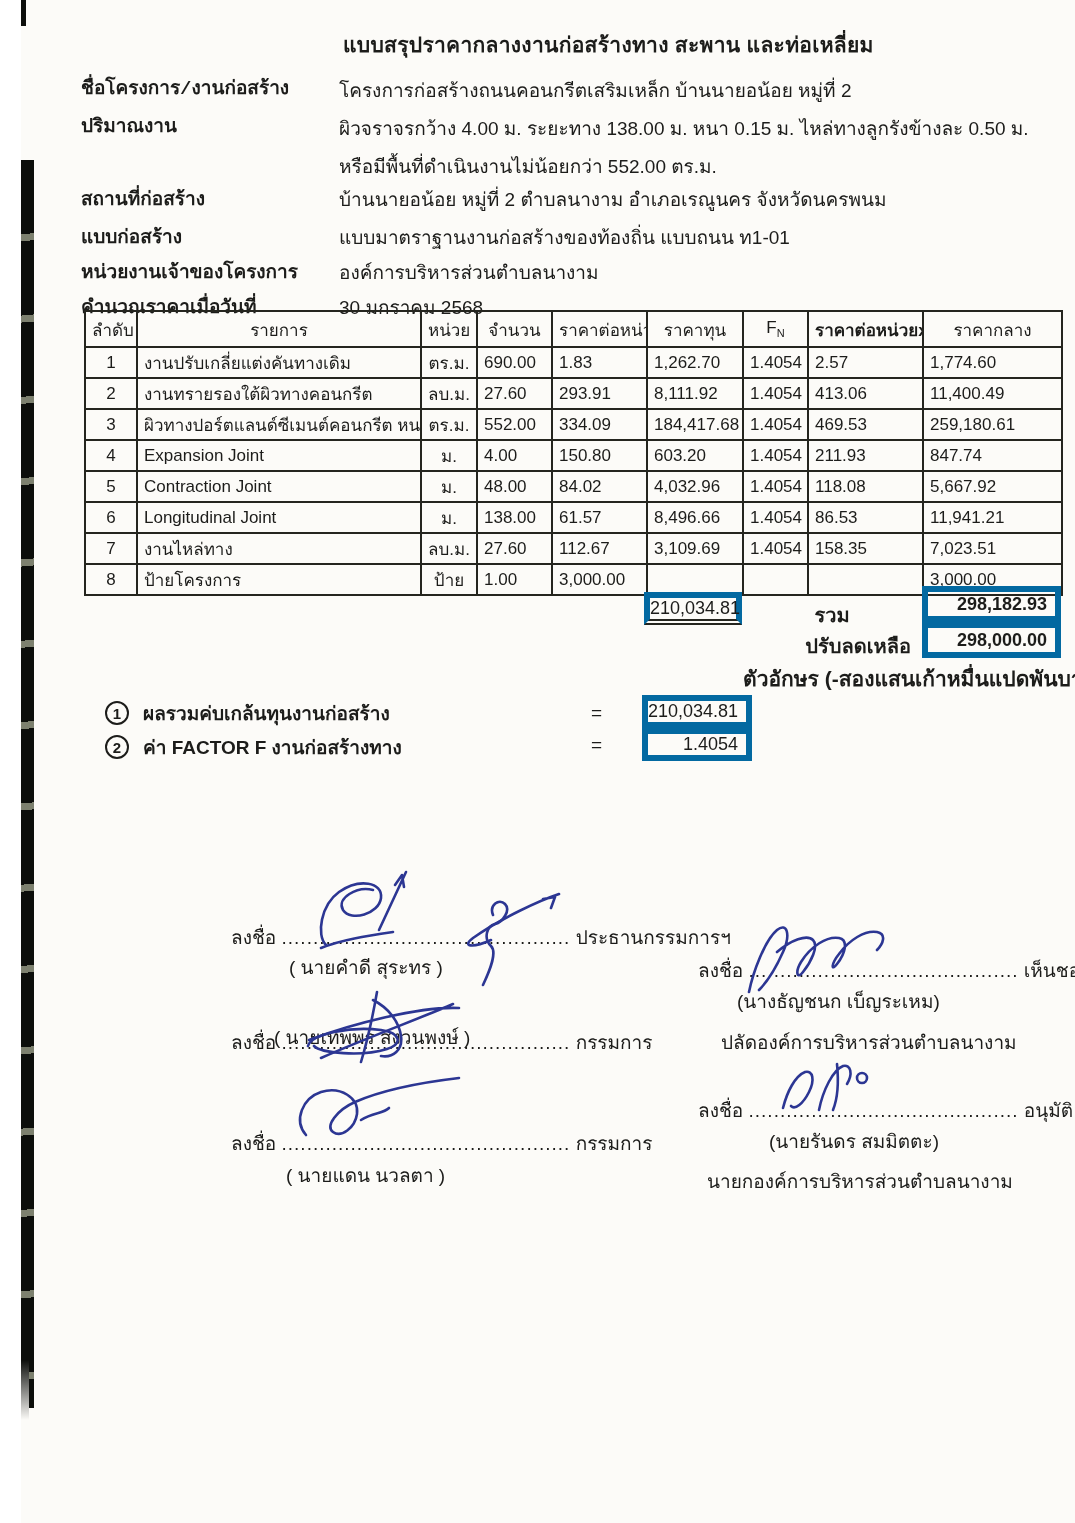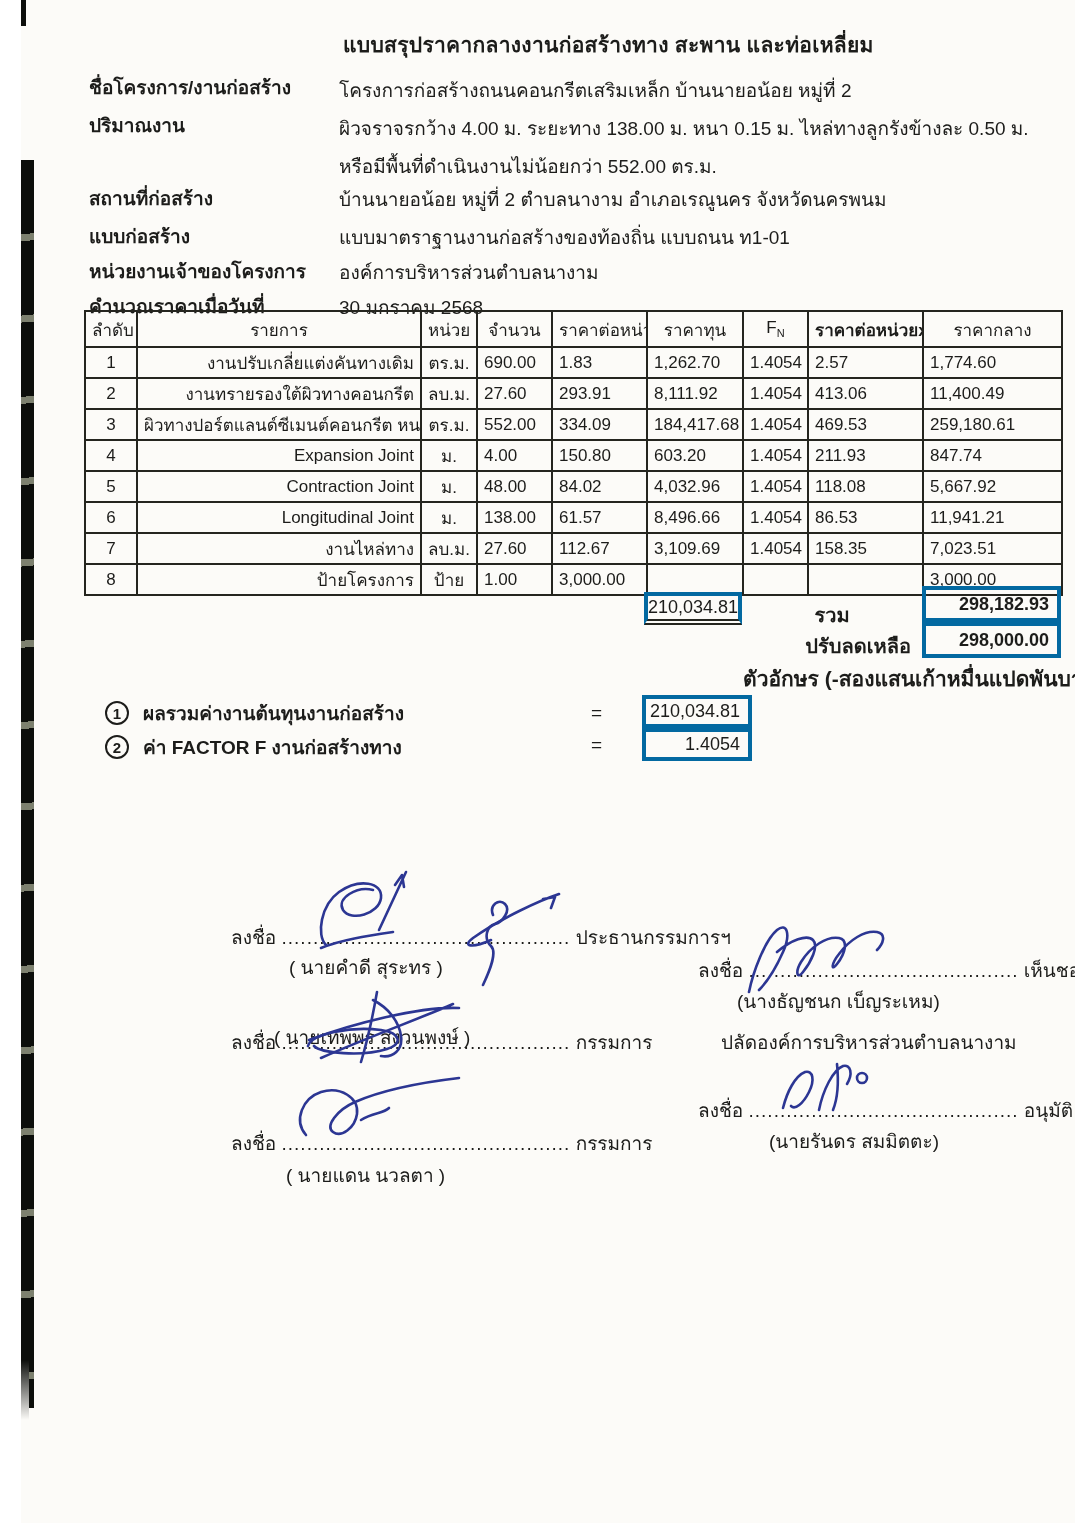--- a/index.html
+++ b/index.html
@@ -17,38 +17,38 @@
   .edge-top { position:absolute; left:0; top:0; width:5px; height:26px; background:#0d0f0c; }
   .edge-strip {
     position:absolute; left:0; top:160px; width:13px; height:1248px;
     background:repeating-linear-gradient(175deg,#0c0e0b 0px,#0c0e0b 74px,#7d816f 74px,#7d816f 81px);
   }
   .edge-fade { position:absolute; left:0; top:1360px; width:8px; height:60px;
     background:linear-gradient(to bottom,#0c0e0b,#fcfbf8); }
 
   .doc-title { position:absolute; left:322px; top:28px; font-size:21px; font-weight:bold; letter-spacing:.3px; }
 
-  .flabel { position:absolute; left:68px; font-size:19px; font-weight:bold; white-space:nowrap; }
+  .flabel { position:absolute; left:60px; font-size:19px; font-weight:bold; white-space:nowrap;font-family:Liberation Mono, monospace; }
   .fvalue { position:absolute; left:318px; font-size:19px; white-space:nowrap; }
 
   table.cost {
     position:absolute; left:63px; top:310px;
     border-collapse:collapse; table-layout:fixed; width:977px;
     font-size:17px;
   }
   table.cost th, table.cost td { border:2px solid #25251f; padding:0 6px; height:31px; overflow:hidden; white-space:nowrap; }
   table.cost thead th { height:36px; font-weight:normal; text-align:center; font-size:17px; }
   table.cost thead th.bold { font-weight:bold; }
   td.c { text-align:center; }
-  td.l { text-align:right; padding-left:5px; }
+  td.l { text-align:left; padding-left:5px; }
   td.r { padding-right:7px; }
   sub.fn { font-size:11px; }
 
   .abs { position:absolute; }
-  .box { border:4px solid #0369a1; display:flex; align-items:center; }
+  .box { border:6px solid #0369a1; display:flex; align-items:center; }
   .box .num { width:100%; text-align:right; padding-right:8px; font-size:18px; }
   .bold { font-weight:bold; } .t19 { font-size:19px; } .t20 { font-size:20px; } .t21 { font-size:21px; }
 
   .circle-num {
     display:inline-flex; align-items:center; justify-content:center;
     width:24px; height:24px; border:2px solid #1c1c1a; border-radius:50%;
     font-size:15px; font-weight:bold; margin-right:14px;
   }
   .sumline { position:absolute; left:84px; display:flex; align-items:center; font-size:19px; }
 
@@ -215,21 +215,21 @@
     <span class="num bold">298,182.93</span>
   </div>
   <div class="abs bold t20" style="left:640px; top:630px; width:250px; text-align:right;">ปรับลดเหลือ</div>
   <div class="abs box bold" style="left:901px; top:622px; width:139px; height:36px;">
     <span class="num bold">298,000.00</span>
   </div>
   <div class="abs bold t21" style="left:722px; top:662px; white-space:nowrap;">ตัวอักษร (-สองแสนเก้าหมื่นแปดพันบาทถ้วน-</div>
 
   <div class="sumline" style="top:698px;">
     <span class="circle-num">1</span>
-    <span class="bold">ผลรวมค่างานต้นทุนงานก่อสร้าง</span>
+    <span class="bold">ผลรวมค่บเกล้นทุนงานก่อสร้าง</span>
   </div>
   <div class="abs t19" style="left:570px; top:702px;">=</div>
   <div class="abs box" style="left:621px; top:695px; width:110px; height:33px;">
     <span class="num">210,034.81</span>
   </div>
 
   <div class="sumline" style="top:732px;">
     <span class="circle-num">2</span>
     <span class="bold">ค่า FACTOR   F งานก่อสร้างทาง</span>
   </div>
@@ -267,20 +267,21 @@
   </div>
   <div class="signame" style="left:716px; top:986px;">(นางธัญชนก  เบ็ญระเหม)</div>
   <div class="signame" style="left:700px; top:1027px;">ปลัดองค์การบริหารส่วนตำบลนางาม</div>
 
   <div class="sigrow" style="left:677px; top:1095px;">
     <span>ลงชื่อ</span>
     <span class="dots">...........................................</span>
     <span>อนุมัติ</span>
   </div>
   <div class="signame" style="left:748px; top:1126px;">(นายรันดร  สมมิตตะ)</div>
+  <div class="signame" style="left:686px; top:1166px;">นายกองค์การบริหารส่วนตำบลนางาม</div>
 
   <svg class="inklayer" width="1075" height="1523" viewBox="0 0 1075 1523">
     <g>
       <path class="ink" d="M305,945 C295,935 300,905 318,892 C338,878 362,882 360,898 C358,914 330,922 322,910 C315,898 336,886 352,890 M358,930 L385,872 M381,875 l-7,10 M381,875 l2,12"></path>
       <path class="ink" d="M300,948 C320,940 345,936 372,932 M470,940 C452,948 440,947 452,938 C480,918 520,900 538,894 M534,897 l-12,2 M534,897 l-4,11"></path>
       <path class="ink" d="M472,915 C468,905 478,898 484,904 C490,910 482,922 474,924 C466,926 462,938 470,946 C476,952 470,968 462,985"></path>
     </g>
     <g>
       <path class="ink" d="M288,1040 C330,1024 400,1006 438,1008 M300,1058 C340,1040 400,1018 432,1004 M356,992 C352,1015 346,1042 340,1062"></path>
       <path class="ink" d="M287,1046 C290,1034 330,1026 360,1030 C380,1033 382,1044 366,1049 C340,1057 300,1053 293,1046 M352,1000 C368,1008 378,1022 380,1036 C382,1050 372,1058 360,1056"></path>

